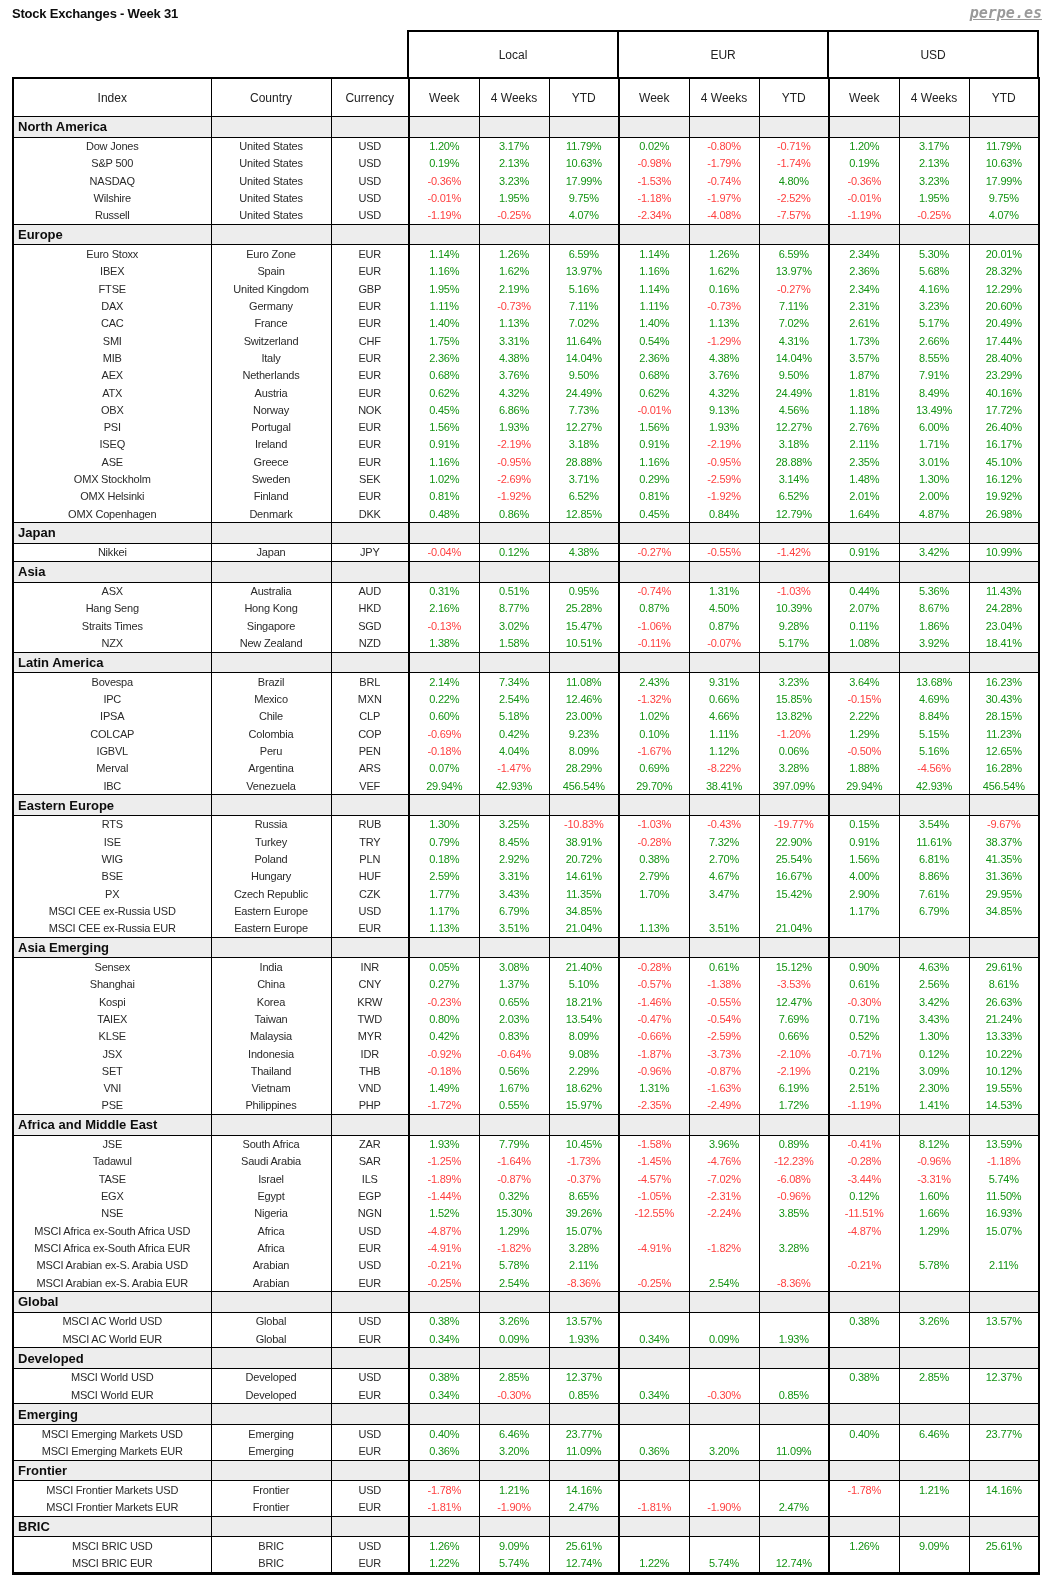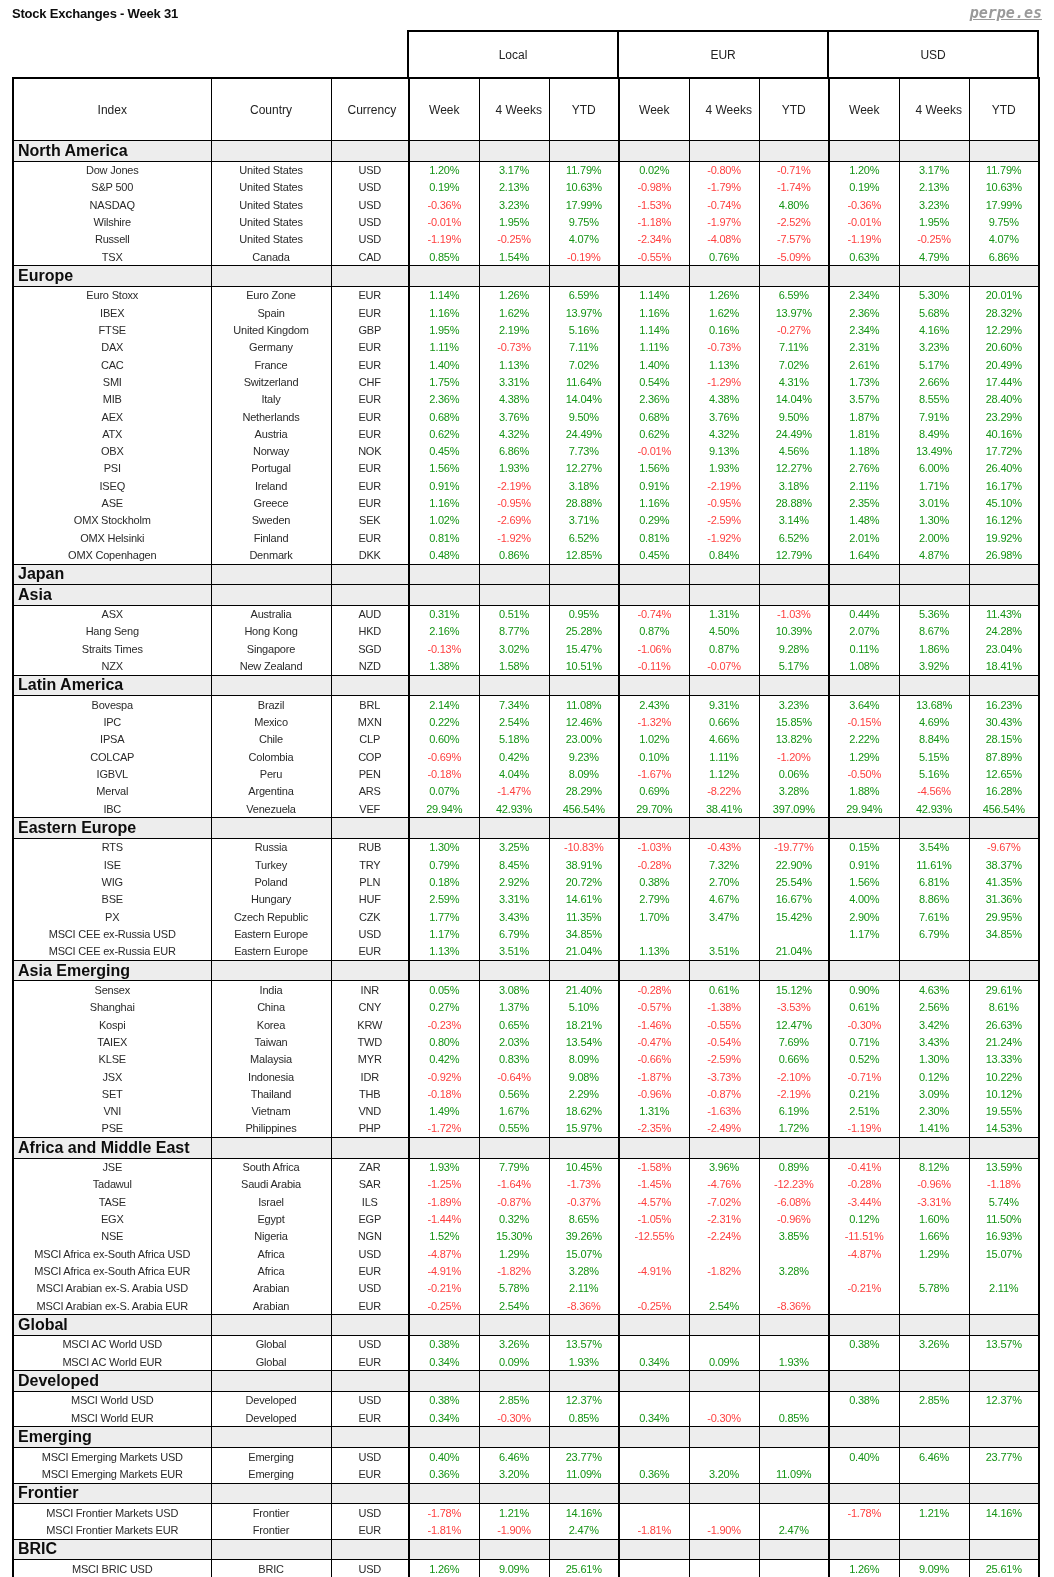--- a/index.html
+++ b/index.html
@@ -8,27 +8,27 @@
   .top{display:flex;justify-content:space-between;align-items:baseline;height:25px;margin-bottom:1px;}
   .title{font-size:13px;font-weight:bold;color:#0d0d0d;letter-spacing:-0.2px;}
   .wm{font-family:"DejaVu Sans Mono",monospace;font-style:italic;font-weight:bold;font-size:15px;color:#9a9a9a;text-decoration:underline;}
   table{border-collapse:collapse;table-layout:fixed;width:1026px;}
   
   .grp-table td{height:29px;padding:8px;}
   .grp-box{border:2px solid #000;border-bottom:none;text-align:center;vertical-align:middle;font-size:12px;color:#222;background:#fff;}
   .nob{border:none;}
   
   .main{border:2px solid #000;border-bottom:3px solid #000;}
-  .main th{font-weight:normal;font-size:12px;color:#222;height:29px;padding:16px;text-align:center;vertical-align:middle;border-left:1px solid #000;border-bottom:1px solid #000;background:#fff;white-space:nowrap;overflow:hidden;}
+  .main th{font-weight:normal;font-size:12px;color:#222;height:29px;padding:4px;text-align:center;vertical-align:middle;border-left:1px solid #000;border-bottom:1px solid #000;background:#fff;white-space:nowrap;overflow:hidden;}
   .main td{padding:0;font-size:11px;text-align:center;vertical-align:middle;height:17.3px;border-left:1px solid #000;white-space:nowrap;overflow:hidden;letter-spacing:-0.2px;}
   .main th:first-child,.main td:first-child{border-left:none;}
   .main th.tl,.main td.tl{border-left-width:2px;}
   tr.sec{background:#ededed;border-top:1px solid #000;border-bottom:1px solid #000;}
   tr.sec td{height:19.5px;}
-  td.sec-label{font-weight:bold;font-size:16px;text-align:left;padding-left:4px;color:#0d0d0d;letter-spacing:0;}
+  td.sec-label{font-weight:bold;font-size:13px;text-align:left;padding-left:4px;color:#0d0d0d;letter-spacing:0;}
   td.c-idx,td.c-ctry,td.c-cur{color:#2a2a2a;}
   td.pos{color:#149414;}
   td.neg{color:#ff4040;}
 </style>
 </head>
 <body>
 
 <div class="page">
   <div class="top">
     <span class="title">Stock Exchanges - Week 31</span>
@@ -169,34 +169,20 @@
           <td class="c-val tl neg">-1.19%</td>
           <td class="c-val neg">-0.25%</td>
           <td class="c-val pos">4.07%</td>
           <td class="c-val tl neg">-2.34%</td>
           <td class="c-val neg">-4.08%</td>
           <td class="c-val neg">-7.57%</td>
           <td class="c-val tl neg">-1.19%</td>
           <td class="c-val neg">-0.25%</td>
           <td class="c-val pos">4.07%</td>
         </tr>
-        <tr>
-          <td class="c-idx">TSX</td>
-          <td class="c-ctry">Canada</td>
-          <td class="c-cur">CAD</td>
-          <td class="c-val tl pos">0.85%</td>
-          <td class="c-val pos">1.54%</td>
-          <td class="c-val neg">-0.19%</td>
-          <td class="c-val tl neg">-0.55%</td>
-          <td class="c-val pos">0.76%</td>
-          <td class="c-val neg">-5.09%</td>
-          <td class="c-val tl pos">0.63%</td>
-          <td class="c-val pos">4.79%</td>
-          <td class="c-val pos">6.86%</td>
-        </tr>
         <tr class="sec">
           <td class="sec-label">Europe</td>
           <td></td>
           <td></td>
           <td class="tl"></td>
           <td></td>
           <td></td>
           <td class="tl"></td>
           <td></td>
           <td></td>
@@ -435,20 +421,34 @@
           <td class="tl"></td>
           <td></td>
           <td></td>
           <td class="tl"></td>
           <td></td>
           <td></td>
           <td class="tl"></td>
           <td></td>
           <td></td>
         </tr>
+        <tr>
+          <td class="c-idx">Nikkei</td>
+          <td class="c-ctry">Japan</td>
+          <td class="c-cur">JPY</td>
+          <td class="c-val tl neg">-0.04%</td>
+          <td class="c-val pos">0.12%</td>
+          <td class="c-val pos">4.38%</td>
+          <td class="c-val tl neg">-0.27%</td>
+          <td class="c-val neg">-0.55%</td>
+          <td class="c-val neg">-1.42%</td>
+          <td class="c-val tl pos">0.91%</td>
+          <td class="c-val pos">3.42%</td>
+          <td class="c-val pos">10.99%</td>
+        </tr>
         <tr class="sec">
           <td class="sec-label">Asia</td>
           <td></td>
           <td></td>
           <td class="tl"></td>
           <td></td>
           <td></td>
           <td class="tl"></td>
           <td></td>
           <td></td>
@@ -573,21 +573,21 @@
           <td class="c-ctry">Colombia</td>
           <td class="c-cur">COP</td>
           <td class="c-val tl neg">-0.69%</td>
           <td class="c-val pos">0.42%</td>
           <td class="c-val pos">9.23%</td>
           <td class="c-val tl pos">0.10%</td>
           <td class="c-val pos">1.11%</td>
           <td class="c-val neg">-1.20%</td>
           <td class="c-val tl pos">1.29%</td>
           <td class="c-val pos">5.15%</td>
-          <td class="c-val pos">87.89%</td>
+          <td class="c-val pos">11.23%</td>
         </tr>
         <tr>
           <td class="c-idx">IGBVL</td>
           <td class="c-ctry">Peru</td>
           <td class="c-cur">PEN</td>
           <td class="c-val tl neg">-0.18%</td>
           <td class="c-val pos">4.04%</td>
           <td class="c-val pos">8.09%</td>
           <td class="c-val tl neg">-1.67%</td>
           <td class="c-val pos">1.12%</td>

